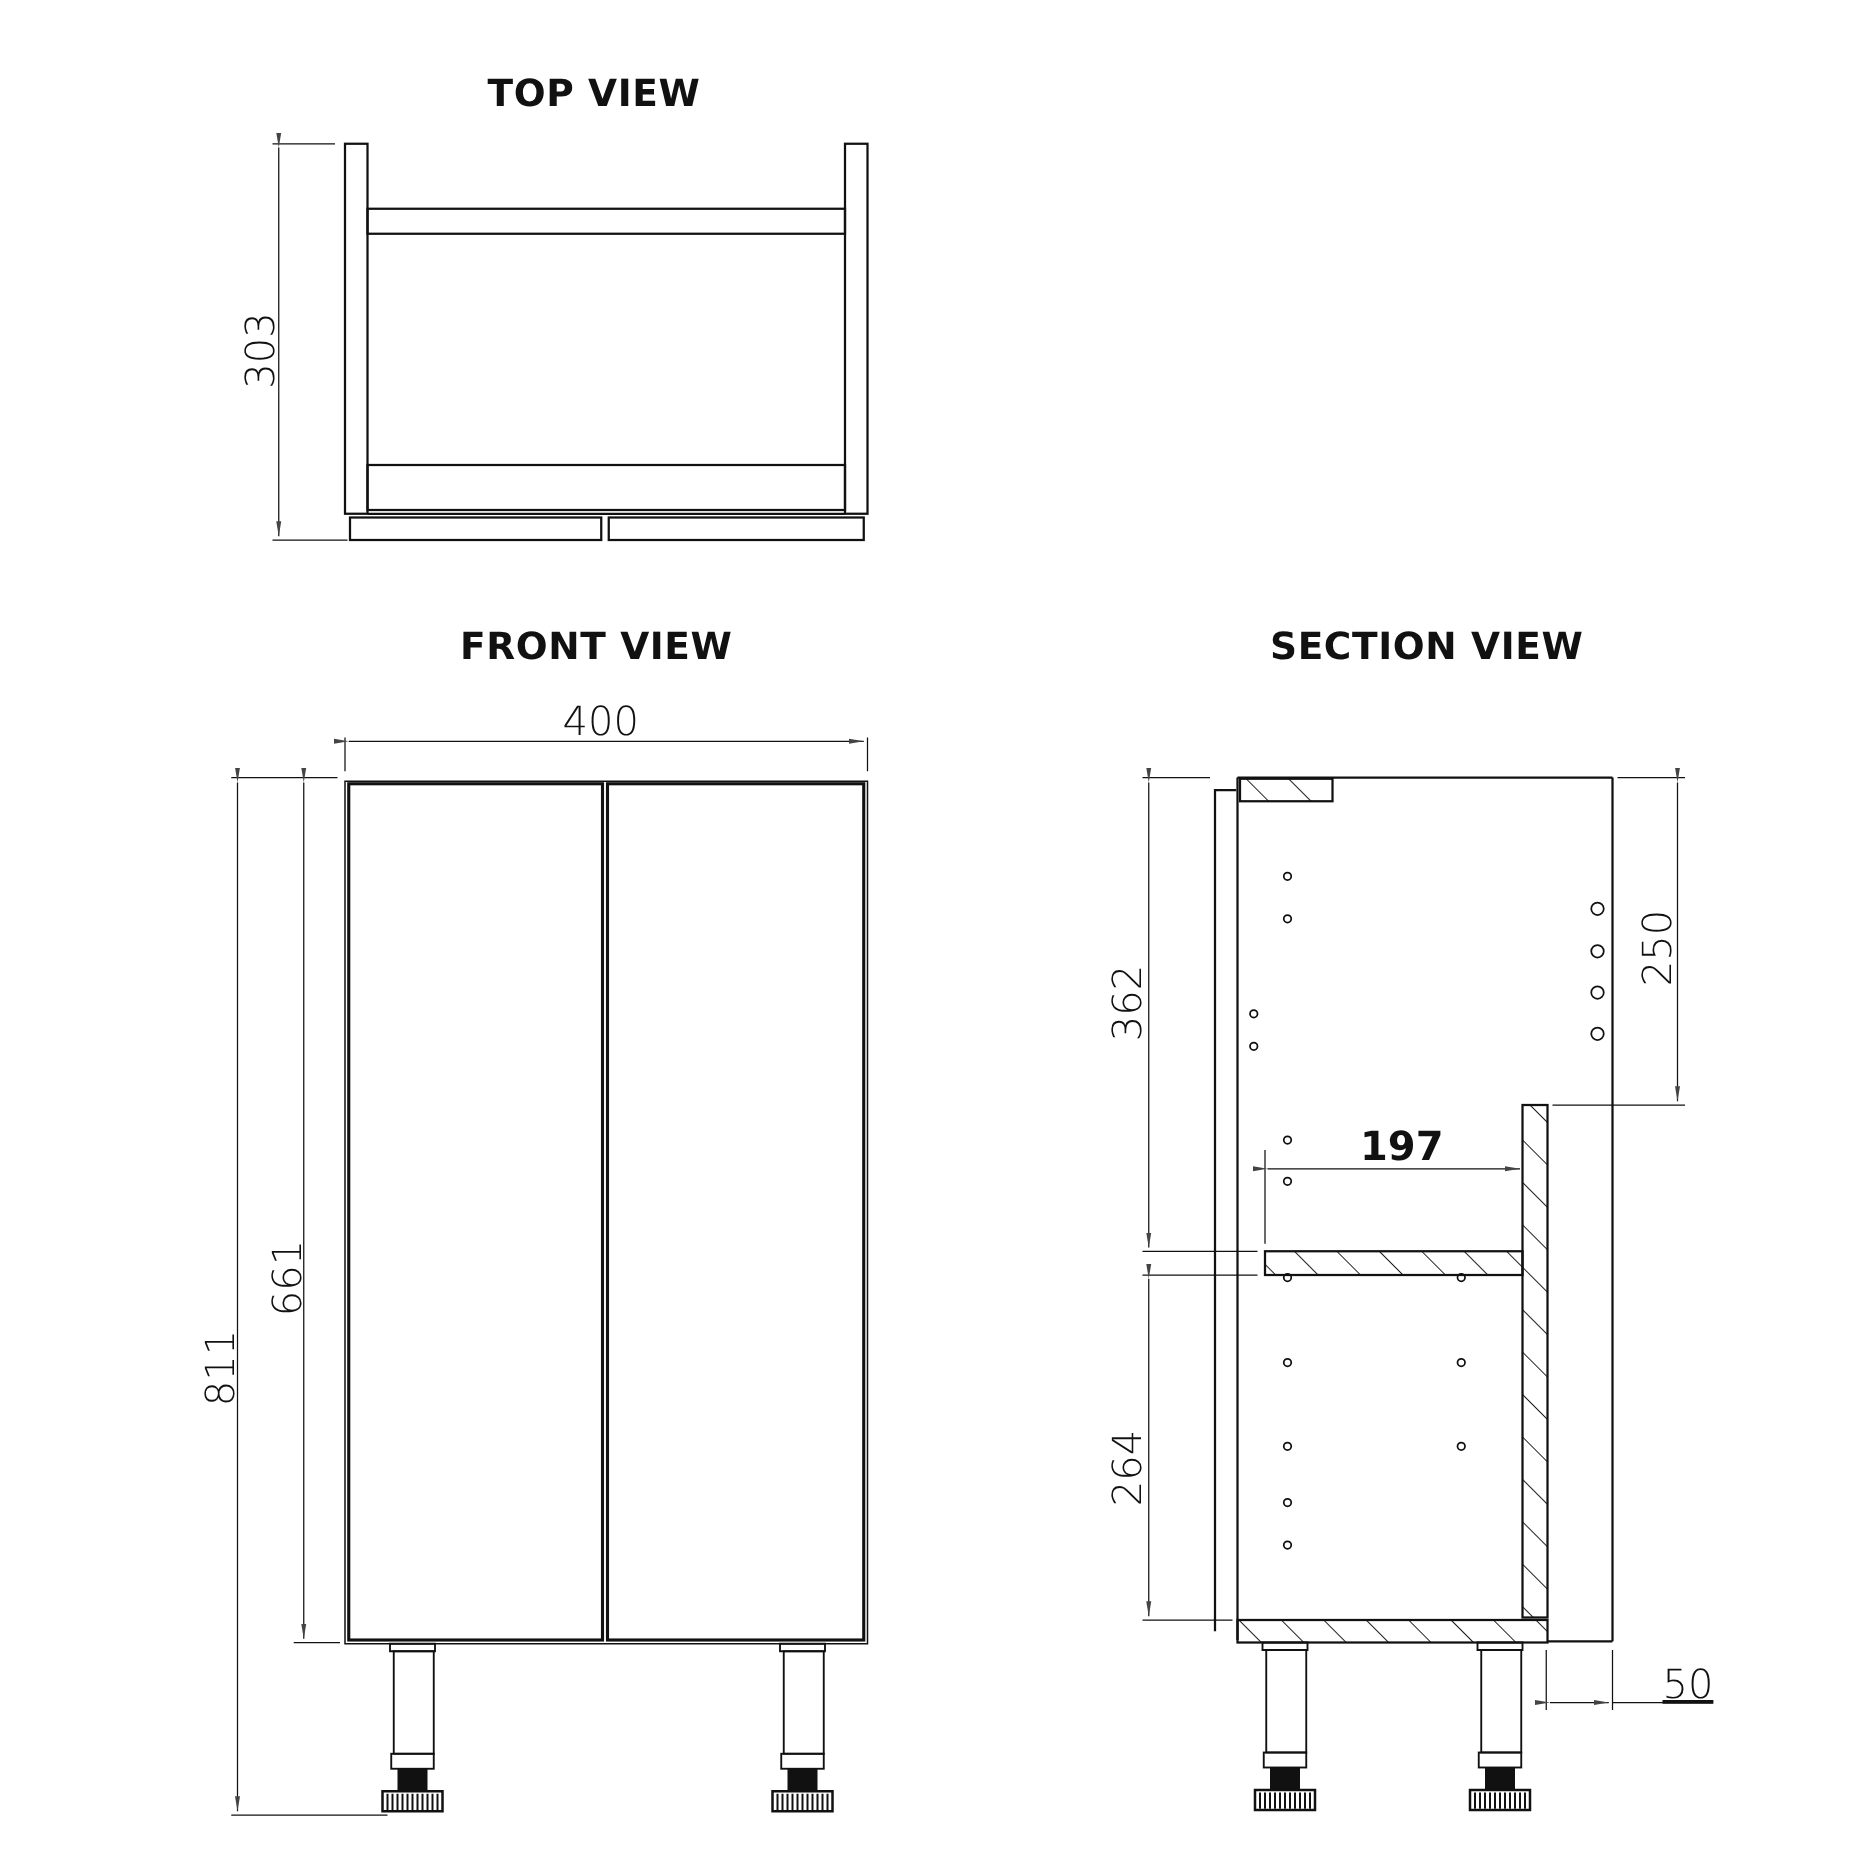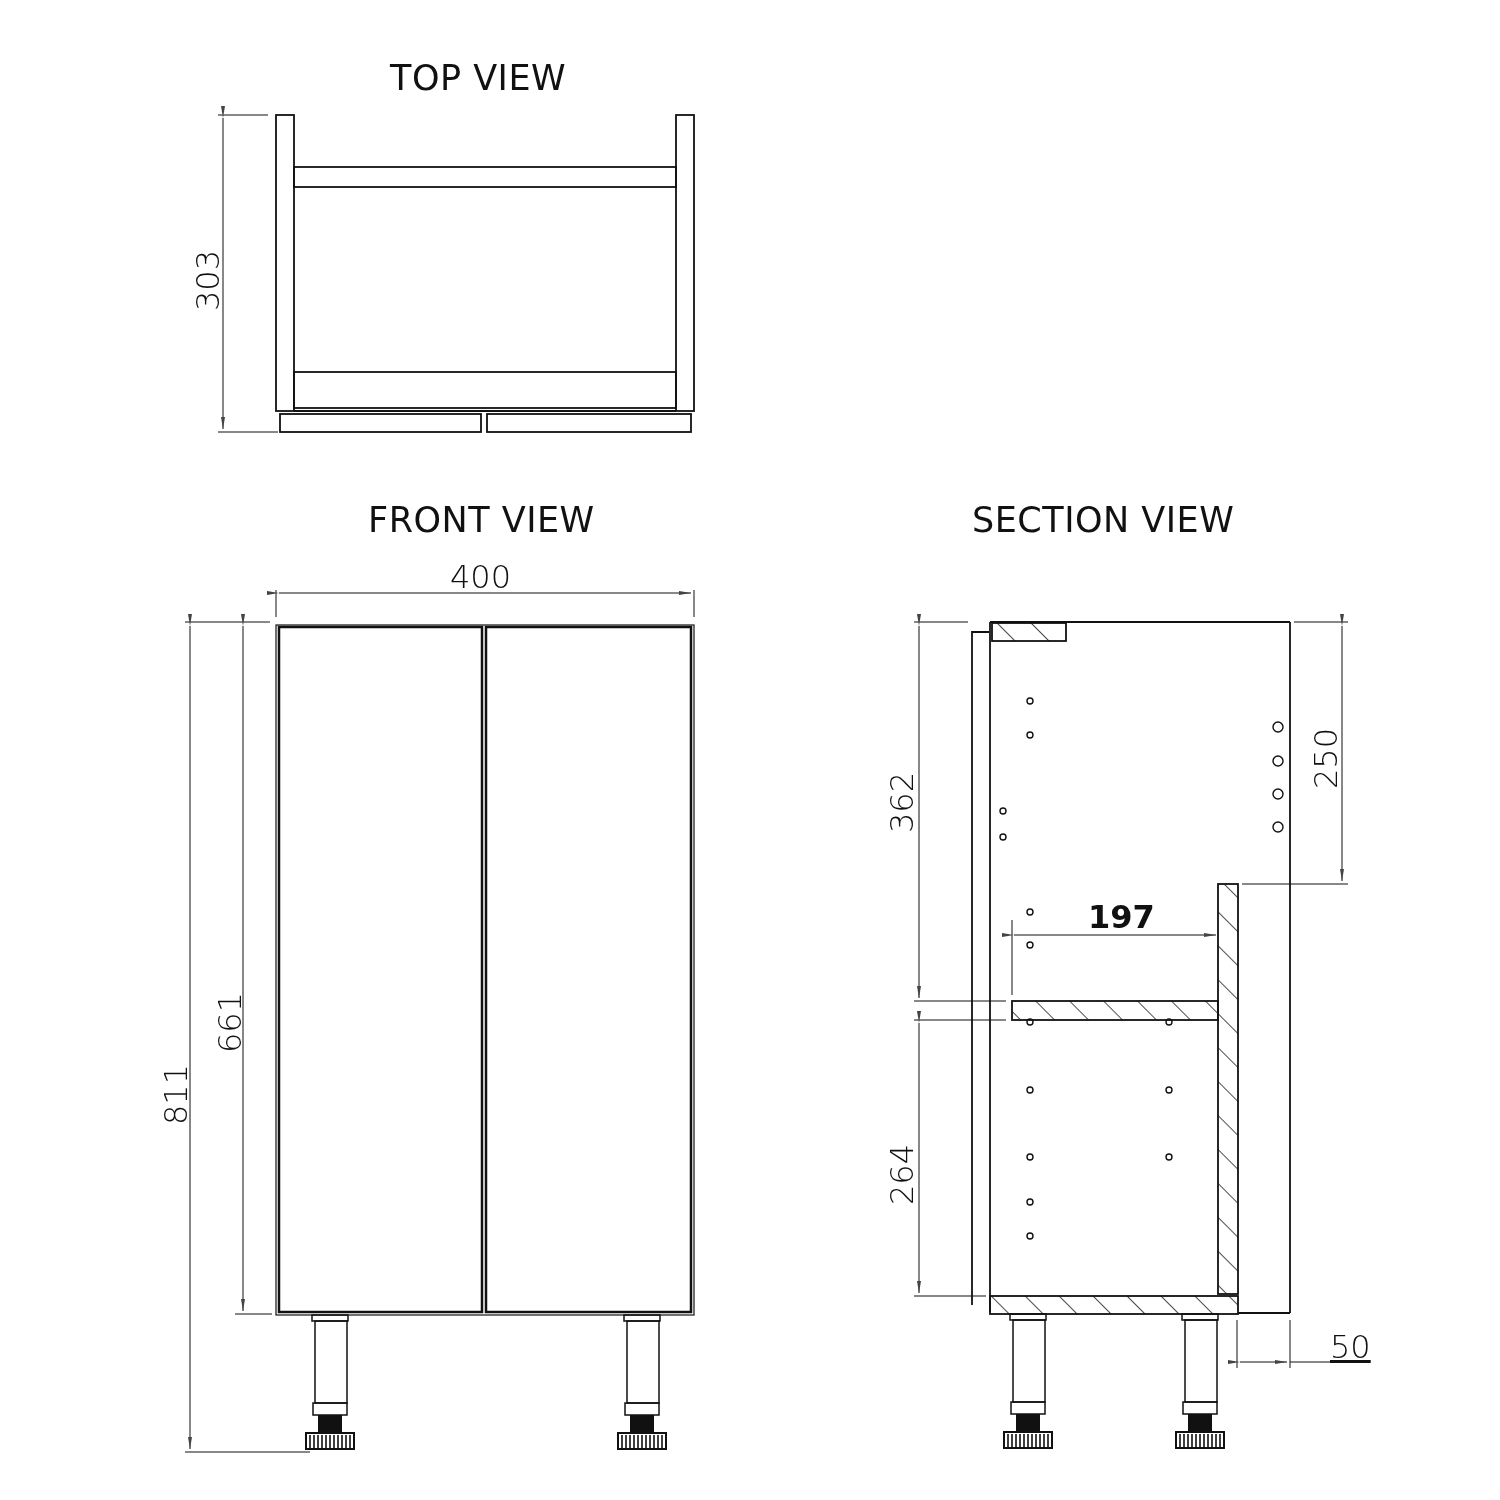--- a/index.html
+++ b/index.html
@@ -1,18 +1,18 @@
 <!DOCTYPE html>
 <html><head>
 <meta charset="utf-8">
 <style>
   html,body{margin:0;padding:0;background:#fff;}
   body{width:1500px;height:1500px;position:relative;overflow:hidden;font-family:"DejaVu Sans","Liberation Sans",sans-serif;}
   svg{position:absolute;left:0;top:0;}
-  .title{position:absolute;font-size:35px;color:#111;letter-spacing:0.5px;font-weight:400;}
+  .title{position:absolute;font-size:30px;color:#111;letter-spacing:0.5px;font-weight:700;}
   .dim{position:absolute;font-size:32px;color:#111;font-weight:300;}
   .rot{transform:rotate(-90deg);transform-origin:center center;}
 </style>
 </head>
 <body>
 
 <svg width="1500" height="1500" viewBox="0 0 1500 1500">
   <defs>
     <pattern id="hatch" patternUnits="userSpaceOnUse" width="24" height="24" patternTransform="rotate(-45)">
       <line x1="0" y1="0" x2="0" y2="24" stroke="#111" stroke-width="1.5"></line>
@@ -104,21 +104,21 @@
       <circle cx="1278" cy="794" r="5"></circle>
         <circle cx="1278" cy="827" r="5"></circle>
     </g>
   </g>
   <use href="#leg" x="1028" y="1314"></use>
   <use href="#leg" x="1200" y="1314"></use>
 </svg>
 
 <div class="title" style="left:390px;top:58px;">TOP VIEW</div>
 <div class="title" style="left:368px;top:500px;">FRONT VIEW</div>
-<div class="title" style="left:972px;top:500px;">SECTION VIEW</div>
+<div class="title" style="left:1016px;top:500px;">SECTION VIEW</div>
 
 <div class="dim rot" style="left:178px;top:262px;width:60px;text-align:center;">303</div>
 <div class="dim" style="left:450px;top:558px;text-align:right;">400</div>
 <div class="dim rot" style="left:146px;top:1076px;width:60px;text-align:center;">811</div>
 <div class="dim rot" style="left:200px;top:1004px;width:60px;text-align:center;">661</div>
 <div class="dim rot" style="left:872px;top:784px;width:60px;text-align:center;">362</div>
 <div class="dim rot" style="left:872px;top:1156px;width:60px;text-align:center;">264</div>
 <div class="dim" style="left:1088px;top:898px;font-weight:bold;">197</div>
 <div class="dim rot" style="left:1296px;top:740px;width:60px;text-align:center;">250</div>
 <div class="dim" style="left:1330px;top:1328px;text-decoration:underline;">50</div>

